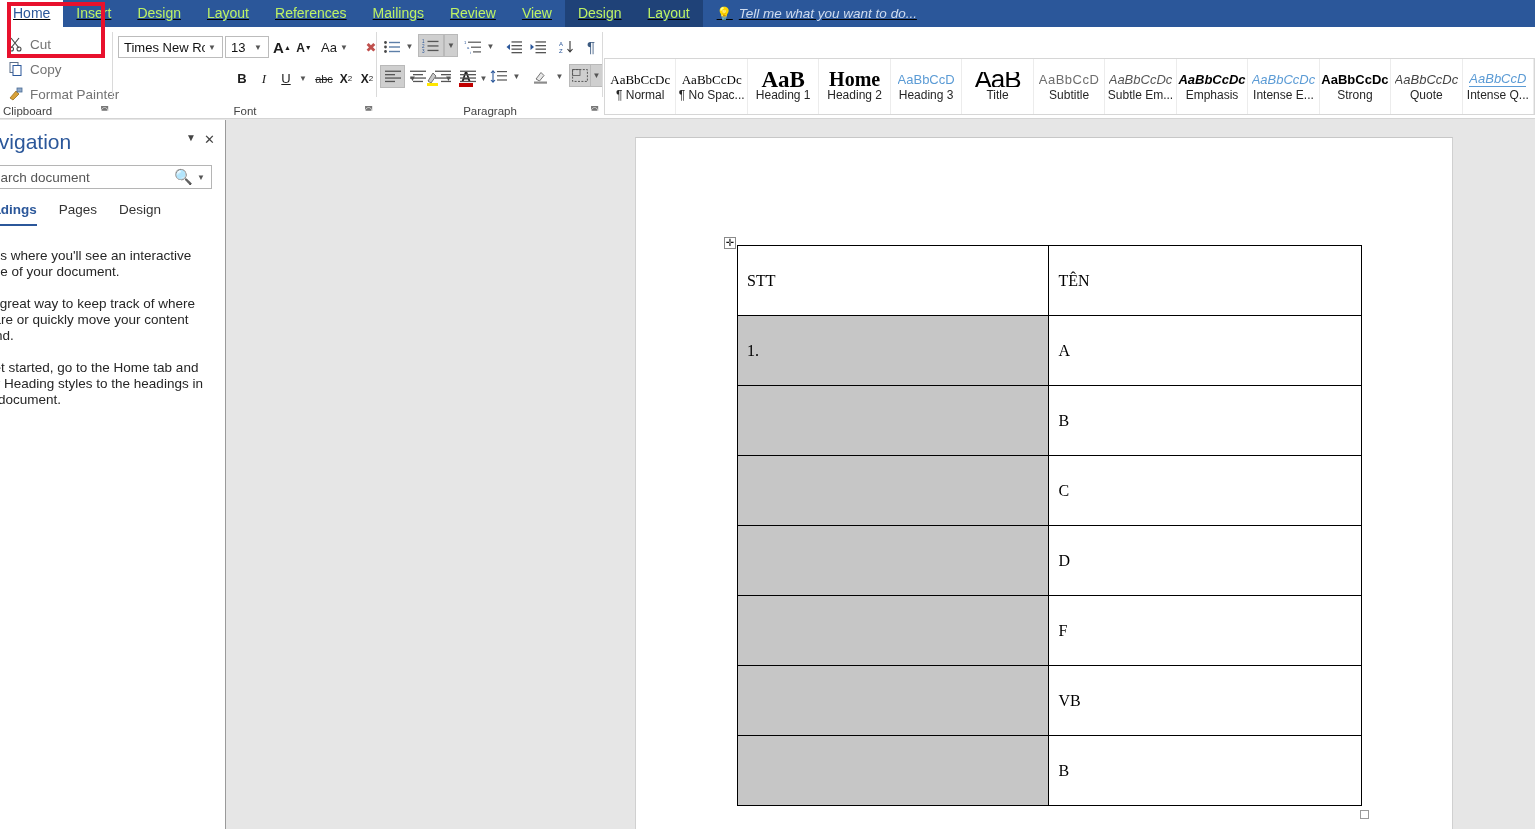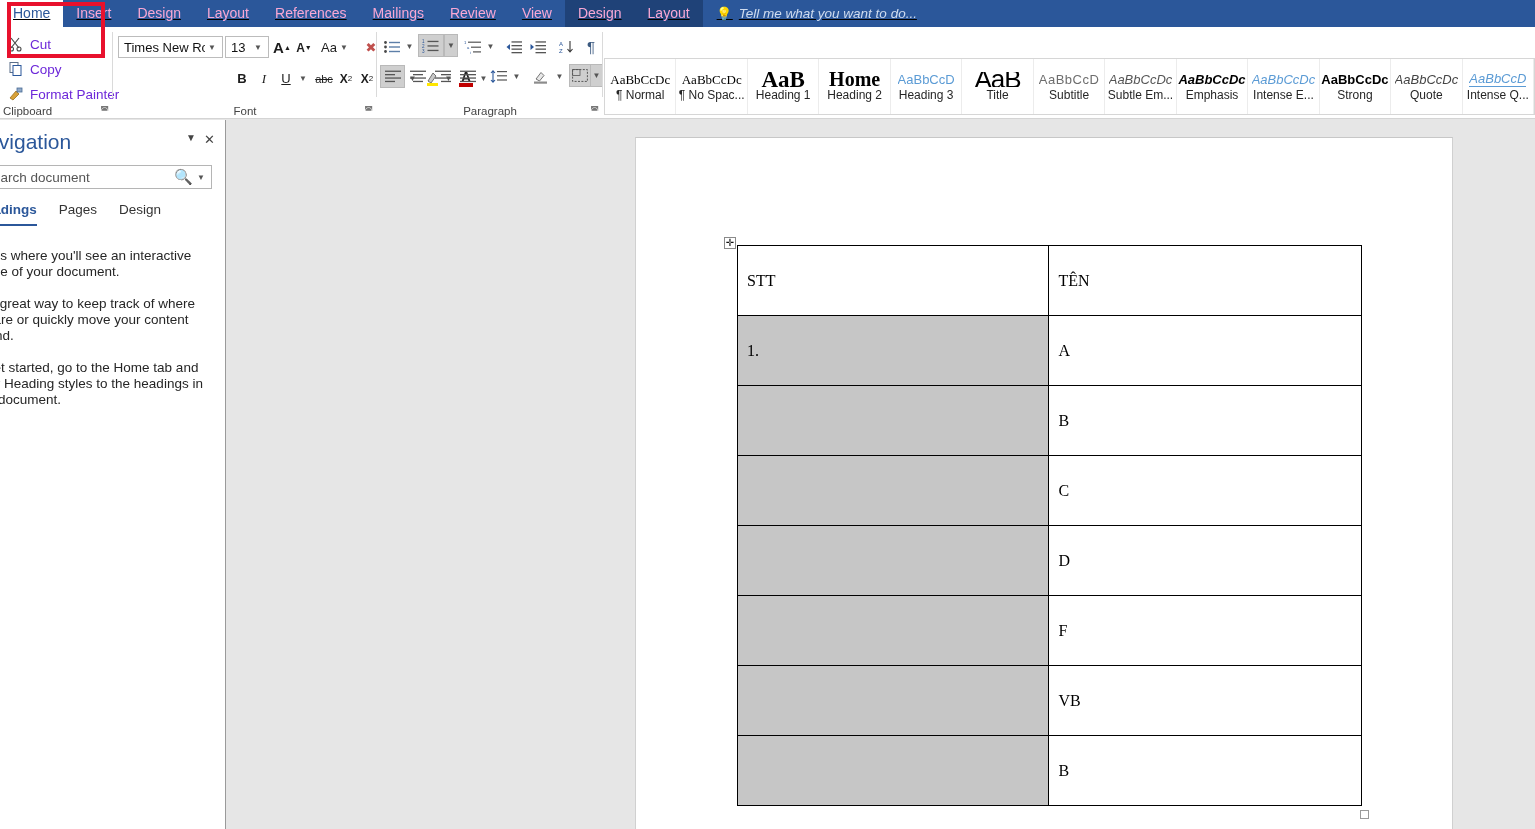--- a/index.html
+++ b/index.html
@@ -13,21 +13,21 @@
 
   
   .tabbar {
     position: absolute; left: 0; top: 0; width: 1535px; height: 27px;
     background: #2b579a;
     display: flex; align-items: flex-end; text-decoration: underline;
   }
   .tab {
     height: 27px; line-height: 27px;
     padding: 0 13px;
-    color: #f9a8d4;
+    color: #bef264;
     font-size: 14px;
     white-space: nowrap;
     cursor: pointer;
   }
   .tab.active { background: #ffffff; color: #2b579a; }
   .tab.ctx { background: #1f4278; }
   .tellme {
     display: flex; align-items: center; gap: 6px;
     height: 27px; padding: 0 10px 0 14px;
     color: #cfdcef; font-size: 13.5px; font-style: italic;
@@ -53,21 +53,21 @@
   .dlg {
     position: absolute; bottom: 3px; right: 3px;
     width: 11px; height: 11px; font-size: 9px; color: #777;
     line-height: 11px; text-align: center; cursor: pointer;
   }
 
   
   .clip-item {
     position: absolute; left: 4px;
     display: flex; align-items: center; gap: 6px;
-    font-size: 13.5px; color: #6d28d9; height: 20px;
+    font-size: 13.5px; color: #737373; height: 20px;
     padding: 0 4px; cursor: pointer; white-space: nowrap;
   }
   .ico { display: inline-block; width: 16px; height: 16px; position: relative; flex: none; }
 
   
   .fbox {
     position: absolute; background: #fff; border: 1px solid #bcbcbc;
     height: 22px; display: flex; align-items: center;
     font-size: 13px; color: #111; padding: 0 3px 0 5px;
     cursor: text;

